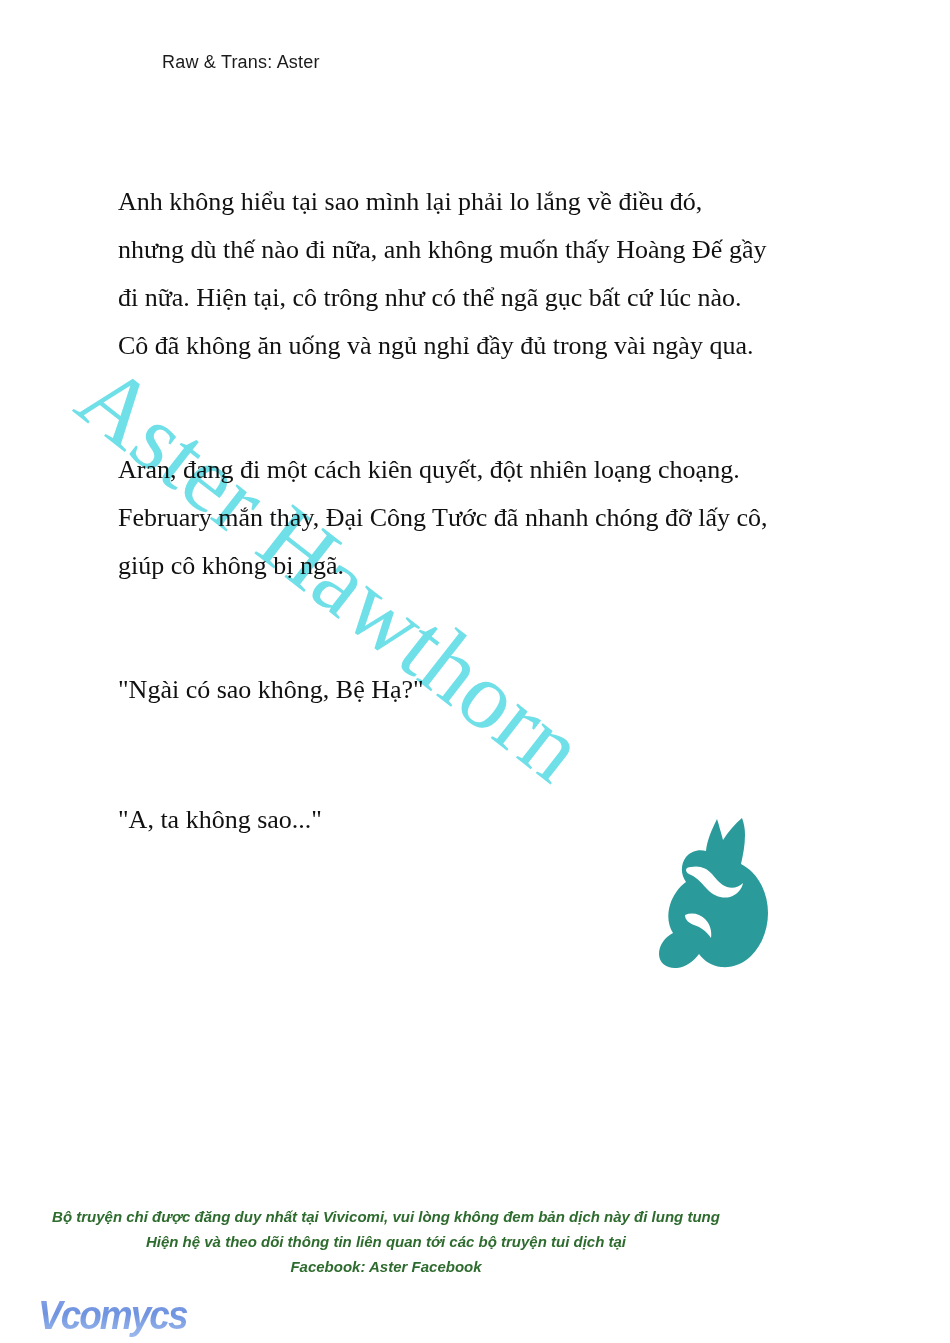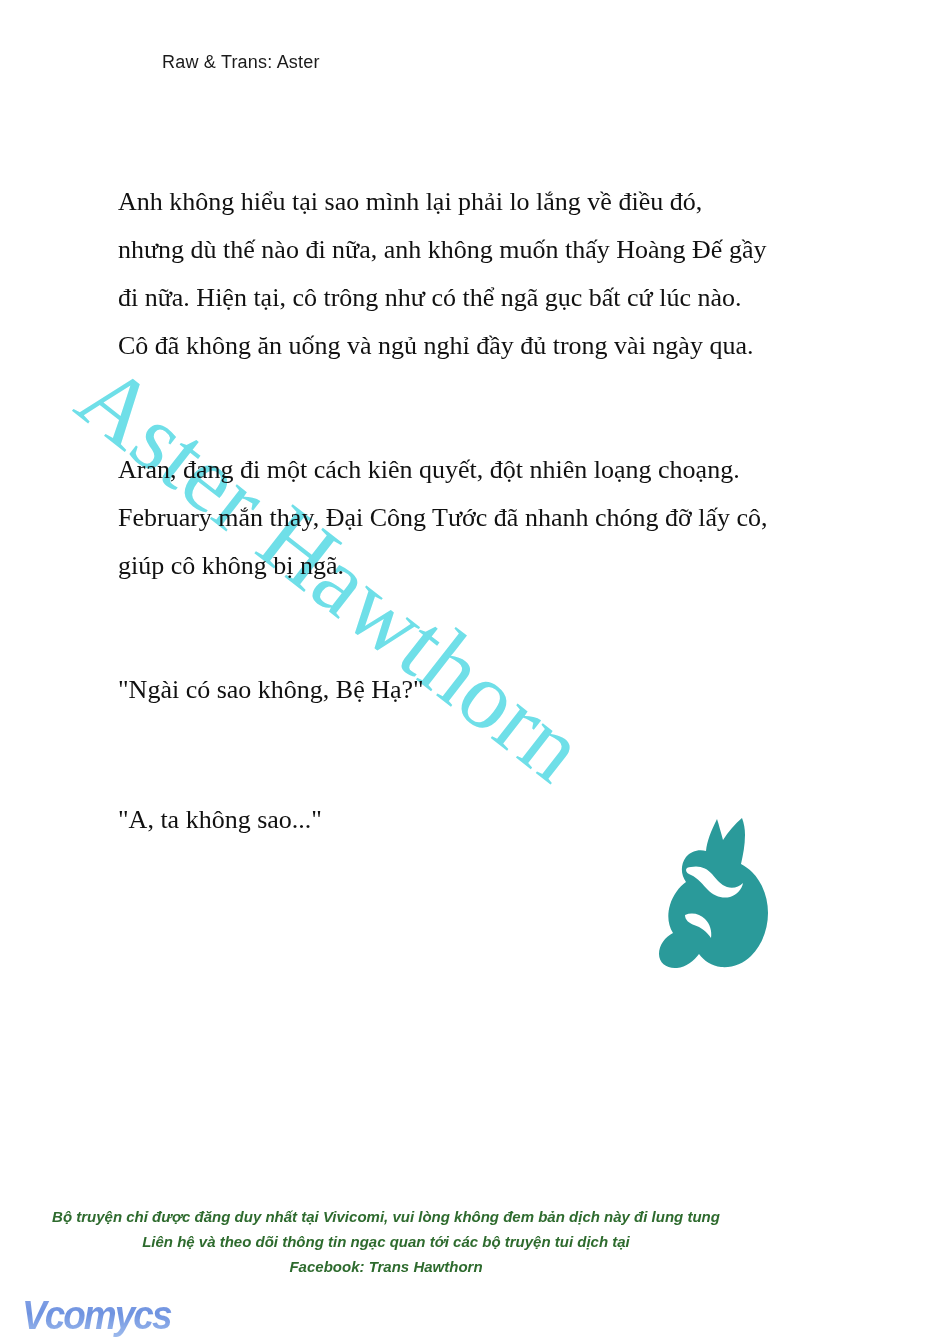--- a/index.html
+++ b/index.html
@@ -100,21 +100,21 @@
     font-style: italic;
     font-size: 15px;
     line-height: 25px;
     color: #2e6b2e;
     white-space: nowrap;
   }
 
   
   .logo {
     position: absolute;
-    left: 22px;
+    left: 38px;
     top: 1292px;
     width: 170px;
     height: 48px;
     z-index: 2;
   }
   .logo-text {
     font-family: "Liberation Sans", "DejaVu Sans", sans-serif;
     font-weight: bold;
     font-style: italic;
     font-size: 37px;
@@ -187,21 +187,21 @@
 Cô đã không ăn uống và ngủ nghỉ đầy đủ trong vài ngày qua.</p>
     <p class="para para-gap-1">Aran, đang đi một cách kiên quyết, đột nhiên loạng choạng.
 February mắn thay, Đại Công Tước đã nhanh chóng đỡ lấy cô,
 giúp cô không bị ngã.</p>
     <p class="para para-gap-2">"Ngài có sao không, Bệ Hạ?"</p>
     <p class="para para-gap-3">"A, ta không sao..."</p>
   </div>
 
   <div class="footer">
     <div class="footer-line">Bộ truyện chỉ được đăng duy nhất tại Vivicomi, vui lòng không đem bản dịch này đi lung tung</div>
-    <div class="footer-line">Liên hệ và theo dõi thông tin ngạc quan tới các bộ truyện tui dịch tại</div>
-    <div class="footer-line">Facebook: Trans Hawthorn</div>
+    <div class="footer-line">Hiện hệ và theo dõi thông tin liên quan tới các bộ truyện tui dịch tại</div>
+    <div class="footer-line">Facebook: Aster Facebook</div>
   </div>
 
   <div class="logo">
     <div class="logo-text">Vcomycs</div>
   </div>
 
 </div>
 
 </body></html>

